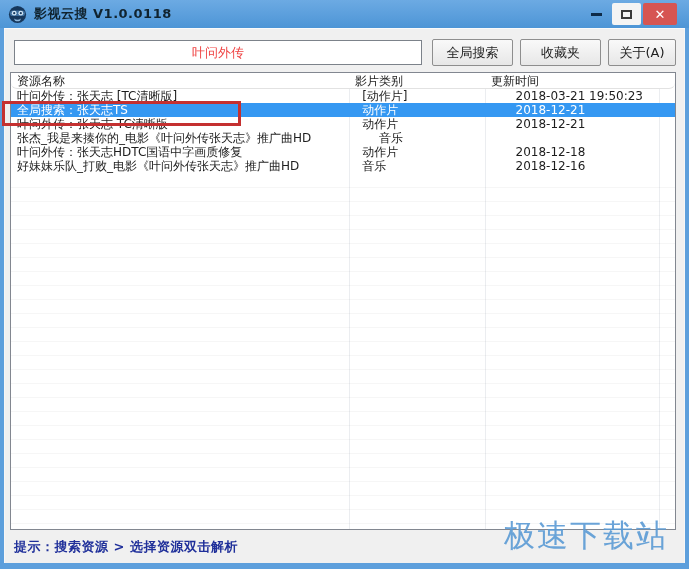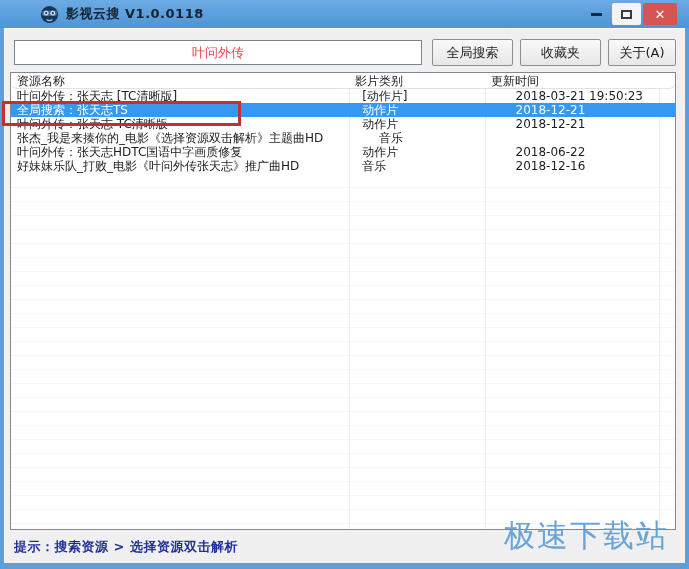--- a/index.html
+++ b/index.html
@@ -8,21 +8,21 @@
     position:relative; width:689px; height:569px;
     background:linear-gradient(#6fachange,#5d9fdc);
     background:#5d9fdc;
     overflow:hidden;
     box-shadow:0 2px 8px rgba(0,0,0,.4);
   }
   
   .titlebar {
     position:absolute; left:0; top:0; right:0; height:28px;
     background:linear-gradient(#6caae3 0%, #4d95d6 100%);
-    display:flex; align-items:center;padding-left:32px;
+    display:flex; align-items:center;
   }
   .app-icon { width:19px; height:19px; margin-left:8px; flex:0 0 auto; }
   .title-text {
     margin-left:7px; font-size:13px; font-weight:bold; color:#10232f;
     letter-spacing:.5px; white-space:nowrap;
   }
   .controls { position:absolute; right:12px; top:3px; display:flex; height:22px; }
   .ctl {
     display:flex; align-items:center; justify-content:center;
     font-size:13px; cursor:default; border-radius:2px;
@@ -153,27 +153,27 @@
               <div class="cell c-name">全局搜索：张天志TS</div>
               <div class="cell c-category">动作片</div>
               <div class="cell c-updated">2018-12-21</div>
             </div>
             <div class="trow">
               <div class="cell c-name">叶问外传：张天志 TC清晰版</div>
               <div class="cell c-category">动作片</div>
               <div class="cell c-updated">2018-12-21</div>
             </div>
             <div class="trow">
-              <div class="cell c-name">张杰_我是来揍你的_电影《选择资源双击解析》主题曲HD</div>
+              <div class="cell c-name">张杰_我是来揍你的_电影《叶问外传张天志》推广曲HD</div>
               <div class="cell c-category">音乐</div>
             </div>
             <div class="trow">
               <div class="cell c-name">叶问外传：张天志HDTC国语中字画质修复</div>
               <div class="cell c-category">动作片</div>
-              <div class="cell c-updated">2018-06-22</div>
+              <div class="cell c-updated">2018-12-18</div>
             </div>
             <div class="trow">
               <div class="cell c-name">好妹妹乐队_打败_电影《叶问外传张天志》推广曲HD</div>
               <div class="cell c-category">音乐</div>
               <div class="cell c-updated">2018-12-16</div>
             </div>
           </div>
         <div class="lv-empty"></div>
       </div>
     </div>

